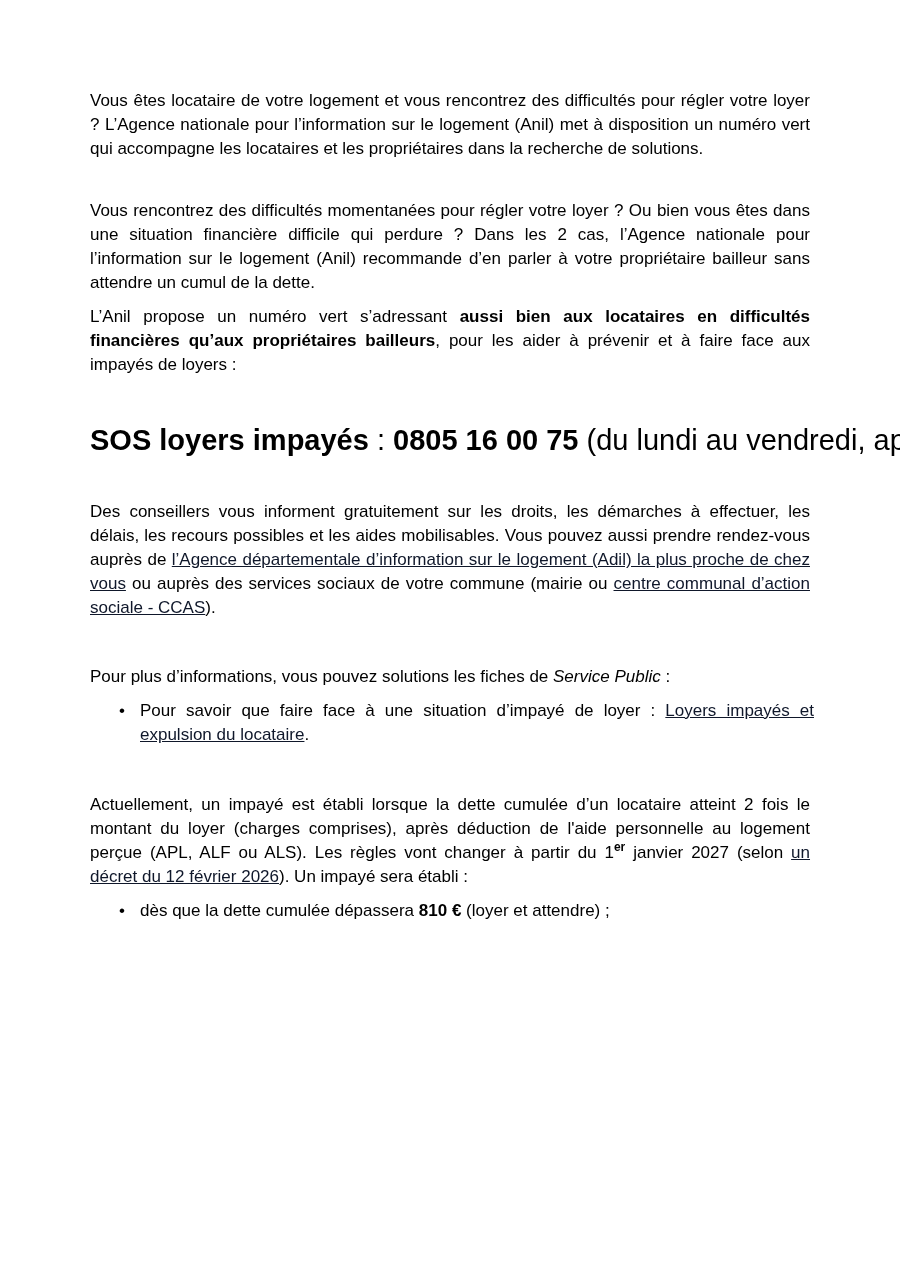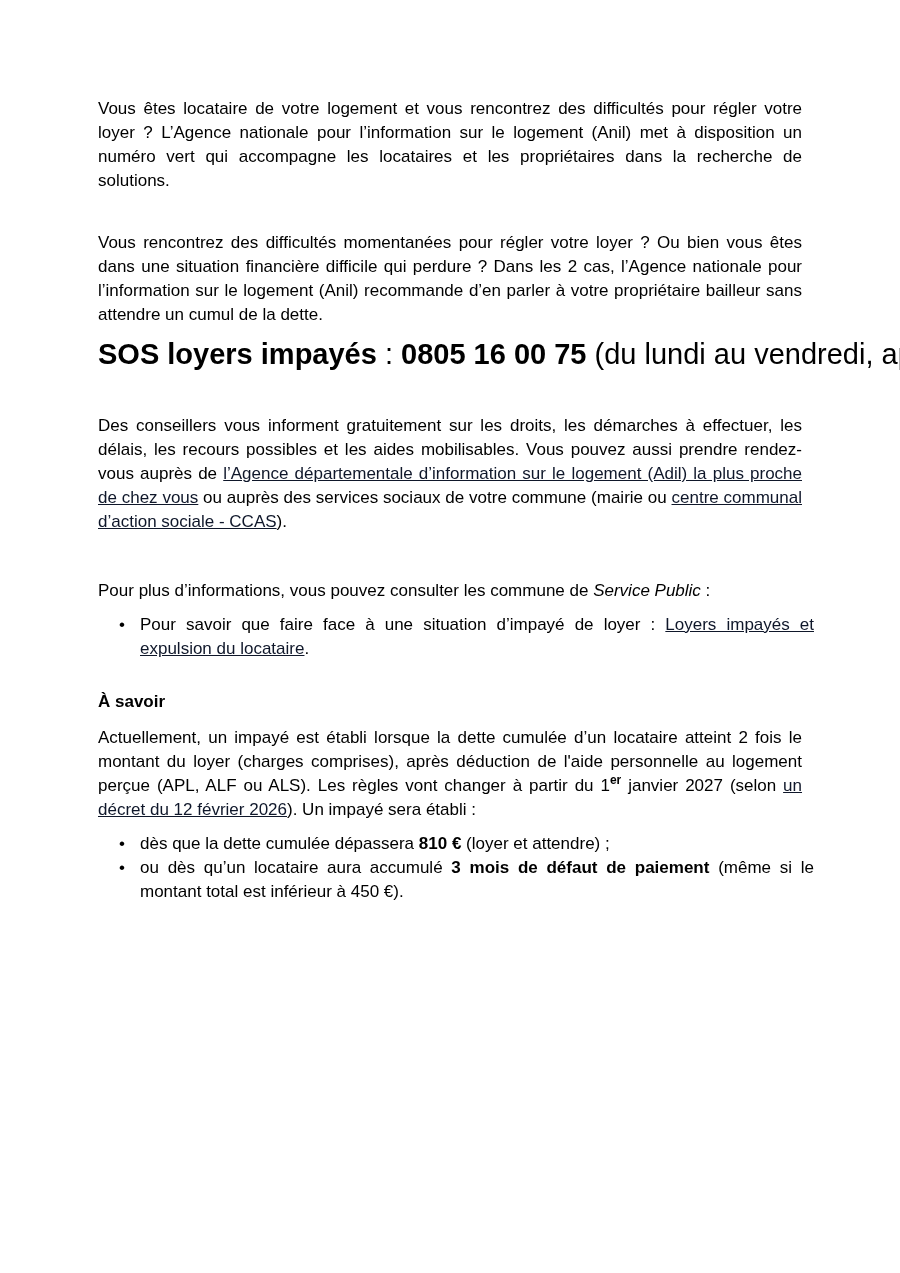--- a/index.html
+++ b/index.html
@@ -2,60 +2,59 @@
 <html><head>
 <meta charset="utf-8">
 <style>
   html, body { margin: 0; padding: 0; background: #ffffff; }
   body {
     width: 900px; height: 1273px; position: relative; overflow: hidden;
     font-family: "Liberation Sans", sans-serif; color: #000000;
     font-size: 17px; line-height: 24px;
   }
   .page { position: absolute; left: 86px; top: 85px; width: 728px; }
-  p { margin: 12px; text-align: justify; }
+  p { margin: 4px; text-align: justify; }
   .p1 { margin-bottom: 38px; }
   .p2 { margin-bottom: 10px; }
   .p3 { margin-bottom: 48px; }
   .sos { font-size: 29px; line-height: 30px; margin-bottom: 45px; text-align: left; white-space: nowrap; }
   .p4 { margin-bottom: 45px; }
   .p5 { margin-bottom: 10px; text-align: left; }
   a { color: #0f172a; }
   ul { margin: 0; padding: 0 0 0 54px; list-style: none; }
   ul li { position: relative; text-align: justify; }
   ul li::before { content: "\2022"; position: absolute; left: -21px; top: 0; }
-  .ul1 { margin-bottom: 29px; }
+  .ul1 { margin-bottom: 46px; }
   .h-savoir { font-weight: bold; margin-bottom: 10px; text-align: left; }
   .p6 { margin-bottom: 10px; }
   sup { font-size: 12px; line-height: 0; vertical-align: 7px; font-weight: bold; }
   b { font-weight: bold; }
   i { font-style: italic; }
 </style>
 </head>
 <body>
 
 <div class="page">
 
   <p class="p1">Vous êtes locataire de votre logement et vous rencontrez des difficultés pour régler votre loyer ? L’Agence nationale pour l’information sur le logement (Anil) met à disposition un numéro vert qui accompagne les locataires et les propriétaires dans la recherche de solutions.</p>
 
   <p class="p2">Vous rencontrez des difficultés momentanées pour régler votre loyer ? Ou bien vous êtes dans une situation financière difficile qui perdure ? Dans les 2 cas, l’Agence nationale pour l’information sur le logement (Anil) recommande d’en parler à votre propriétaire bailleur sans attendre un cumul de la dette.</p>
 
+  <p class="p3"><span>L’Anil propose un numéro vert s’adressant </span><b>aussi bien aux locataires en difficultés financières qu’aux propriétaires bailleurs</b><span>, pour les aider à prévenir et à faire face aux impayés de loyers :</span></p>
 
   <p class="sos"><b>SOS loyers impayés</b><span> : </span><b>0805 16 00 75</b><span> (du lundi au vendredi, appel gratuit)</span></p>
 
   <p class="p4"><span>Des conseillers vous informent gratuitement sur les droits, les démarches à effectuer, les délais, les recours possibles et les aides mobilisables. Vous pouvez aussi prendre rendez-vous auprès de </span><a href="#">l’Agence départementale d’information sur le logement (Adil) la plus proche de chez vous</a><span> ou auprès des services sociaux de votre commune (mairie ou </span><a href="#">centre communal d’action sociale - CCAS</a><span>).</span></p>
 
-  <p class="p5"><span>Pour plus d’informations, vous pouvez consulter les commune de </span><i>Service Public</i><span> :</span></p>
+  <p class="p5"><span>Pour plus d’informations, vous pouvez solutions les fiches de </span><i>Service Public</i><span> :</span></p>
 
   <ul class="ul1">
     <li><span>Pour savoir que faire face à une situation d’impayé de loyer : </span><a href="#">Loyers impayés et expulsion du locataire</a><span>.</span></li>
   </ul>
 
-  <p class="h-savoir">À savoir</p>
 
   <p class="p6"><span>Actuellement, un impayé est établi lorsque la dette cumulée d’un locataire atteint 2 fois le montant du loyer (charges comprises), après déduction de l'aide personnelle au logement perçue (APL, ALF ou ALS). Les règles vont changer à partir du 1</span><sup>er</sup><span> janvier 2027 (selon </span><a href="#">un décret du 12 février 2026</a><span>). Un impayé sera établi :</span></p>
 
   <ul>
     <li><span>dès que la dette cumulée dépassera </span><b>810 €</b><span> (loyer et attendre) ;</span></li>
-    <li><span>ou dès qu’un locataire aura accumulé </span><b>3 mois de défaut de paiement</b><span> (même si le montant total est inférieur à 450 €).</span></li>
   </ul>
 
 </div>
 
 </body></html>

